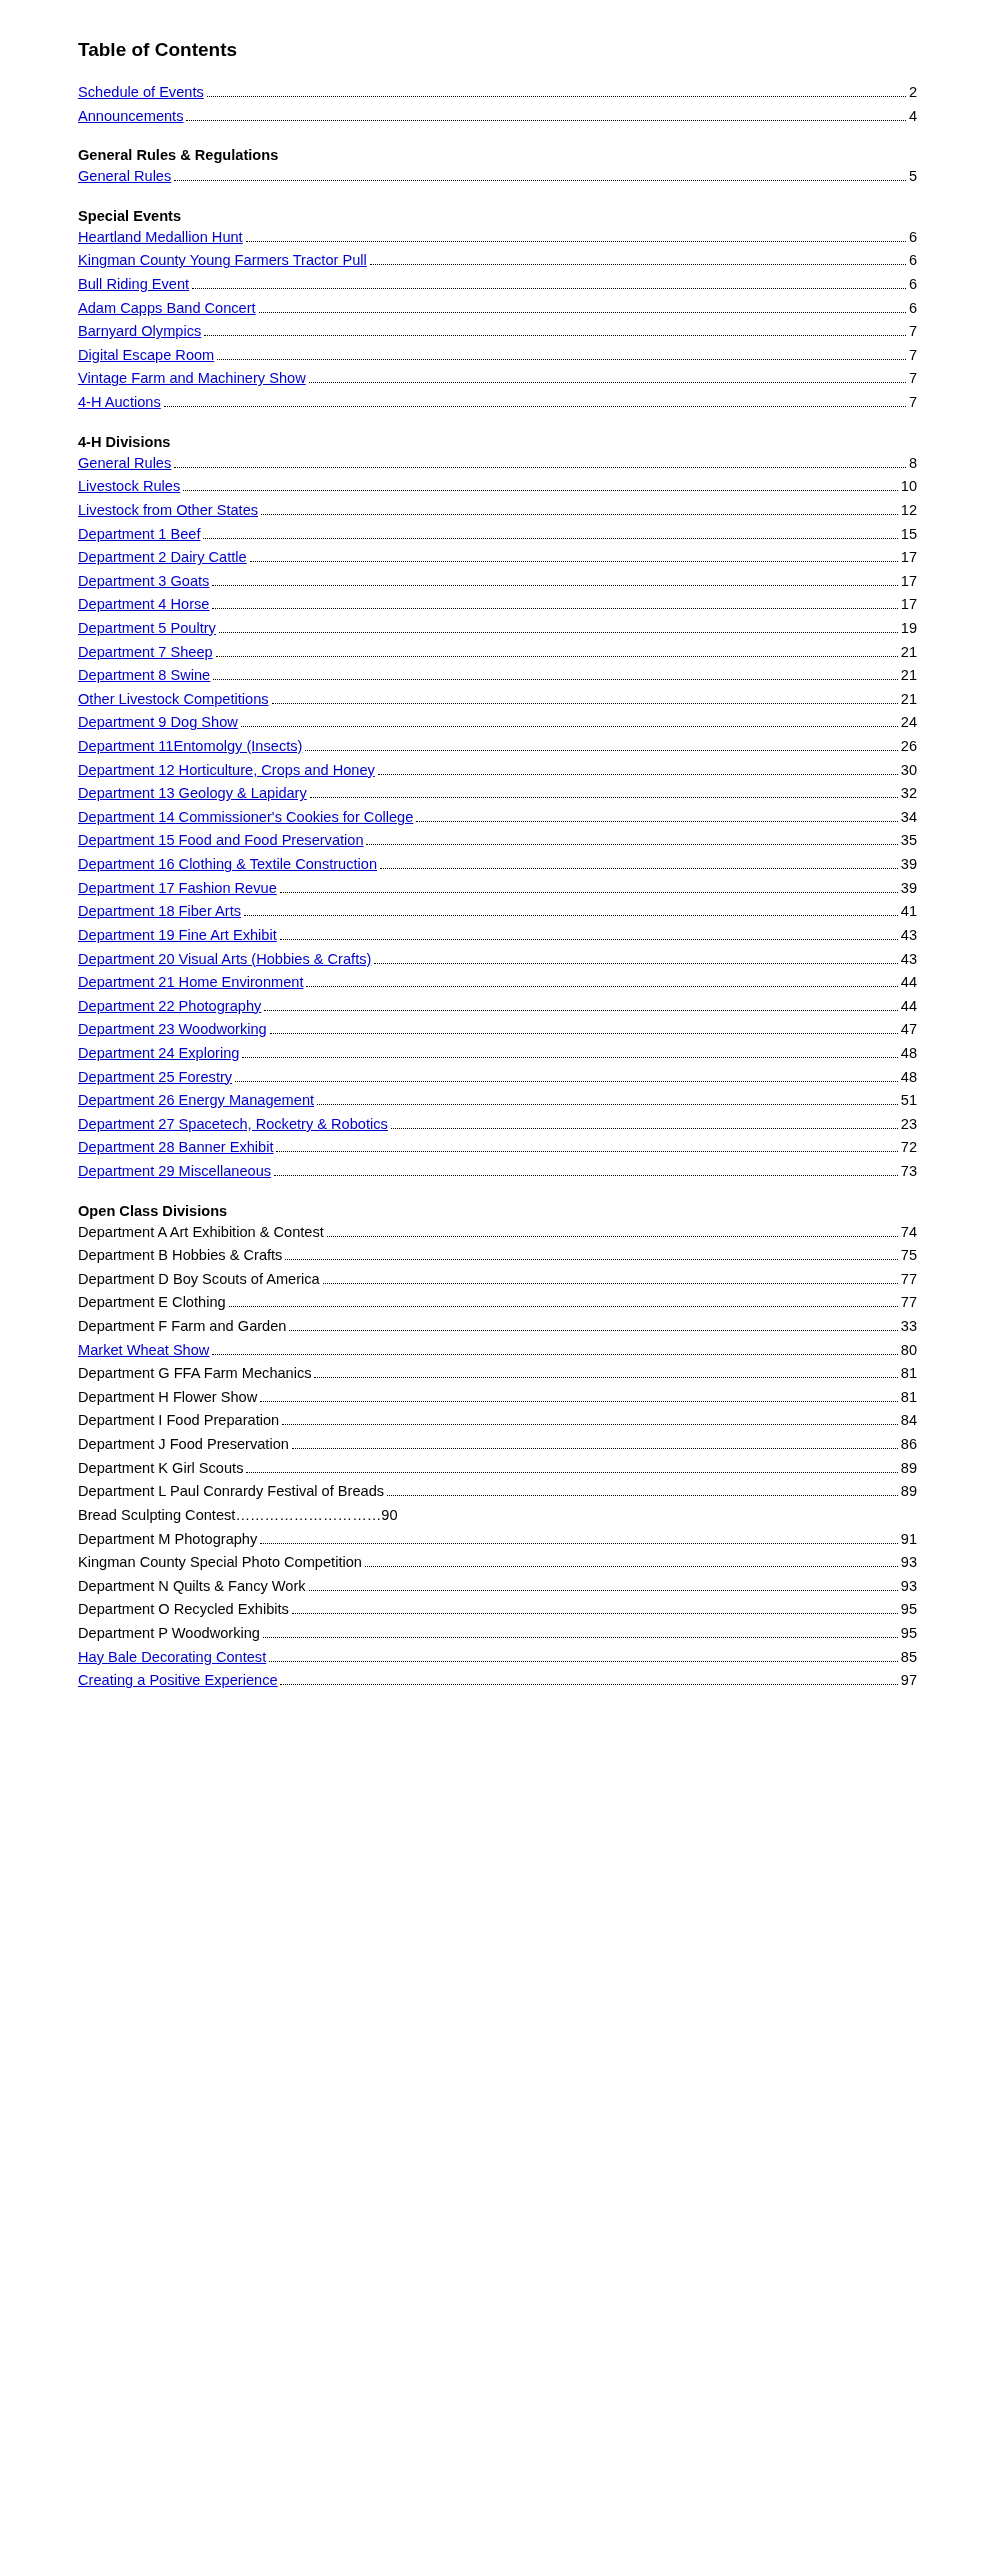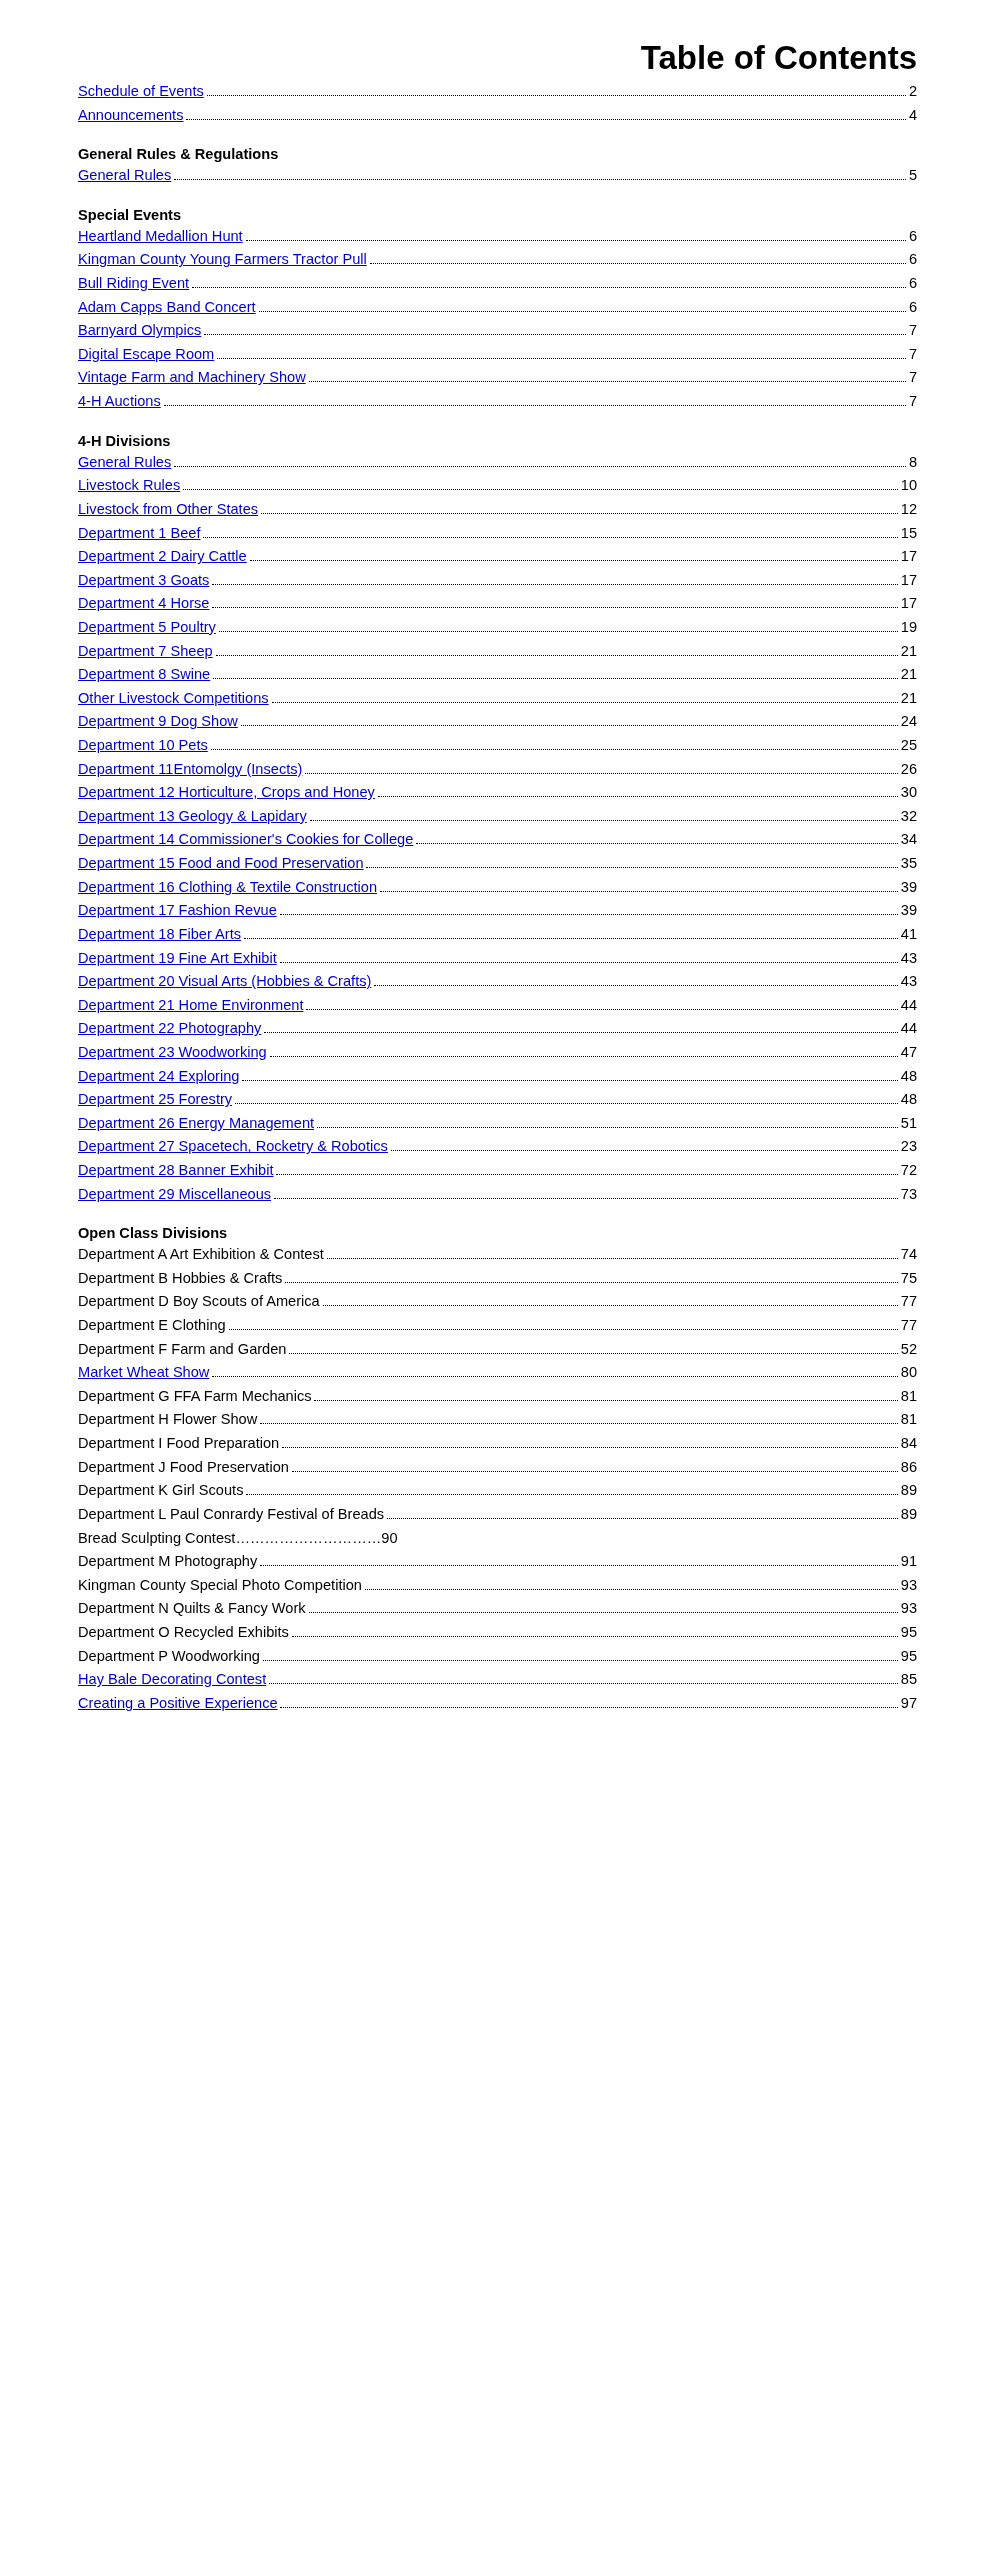--- a/index.html
+++ b/index.html
@@ -6,24 +6,24 @@
     body {
       background: #fff;
       font-family: Arial, sans-serif;
       font-size: 14.6px;
       color: #000;
       width: 995px;
       min-height: 2576px;
       padding: 39px 78px;
     }
     h1.title {
-      text-align: right;
-      font-size: 33px;
+      text-align: left;
+      font-size: 19px;
       font-weight: bold;
-      margin-bottom: 3px;
+      margin-bottom: 20px;
       font-family: Arial, sans-serif;
     }
     .toc-section-header {
       font-weight: bold;
       font-size: 14.6px;
       margin-top: 20px;
       margin-bottom: 2px;
       display: block;
     }
     .toc-entry {
@@ -171,25 +171,20 @@
       <span class="toc-entry-text"><a class="toc-link" href="#">Other Livestock Competitions</a></span>
       <span class="toc-dots"></span>
       <span class="toc-page">21</span>
     </div>
     <div class="toc-entry">
       <span class="toc-entry-text"><a class="toc-link" href="#">Department 9 Dog Show</a></span>
       <span class="toc-dots"></span>
       <span class="toc-page">24</span>
     </div>
     <div class="toc-entry">
-      <span class="toc-entry-text"><a class="toc-link" href="#">Department 10 Pets</a></span>
-      <span class="toc-dots"></span>
-      <span class="toc-page">25</span>
-    </div>
-    <div class="toc-entry">
       <span class="toc-entry-text"><a class="toc-link" href="#">Department 11Entomolgy (Insects)</a></span>
       <span class="toc-dots"></span>
       <span class="toc-page">26</span>
     </div>
     <div class="toc-entry">
       <span class="toc-entry-text"><a class="toc-link" href="#">Department 12 Horticulture, Crops and Honey</a></span>
       <span class="toc-dots"></span>
       <span class="toc-page">30</span>
     </div>
     <div class="toc-entry">
@@ -294,21 +289,21 @@
       <span class="toc-page">77</span>
     </div>
     <div class="toc-entry">
       <span class="toc-entry-text">Department E Clothing</span>
       <span class="toc-dots"></span>
       <span class="toc-page">77</span>
     </div>
     <div class="toc-entry">
       <span class="toc-entry-text">Department F Farm and Garden</span>
       <span class="toc-dots"></span>
-      <span class="toc-page">52</span>
+      <span class="toc-page">33</span>
     </div>
     <div class="toc-entry">
       <span class="toc-entry-text"><a class="toc-link" href="#">Market Wheat Show</a></span>
       <span class="toc-dots"></span>
       <span class="toc-page">80</span>
     </div>
     <div class="toc-entry">
       <span class="toc-entry-text">Department G FFA Farm Mechanics</span>
       <span class="toc-dots"></span>
       <span class="toc-page">81</span>

